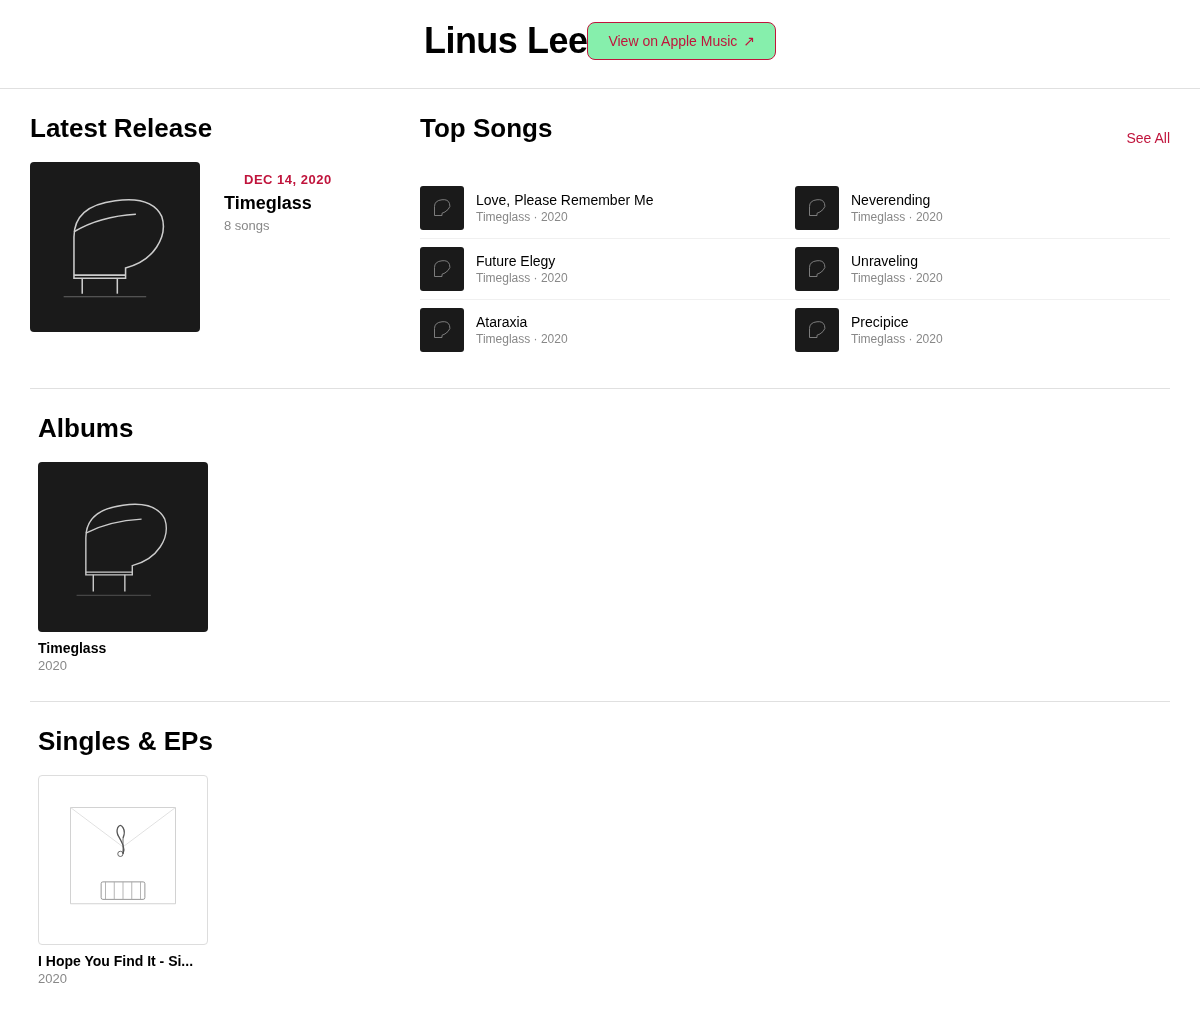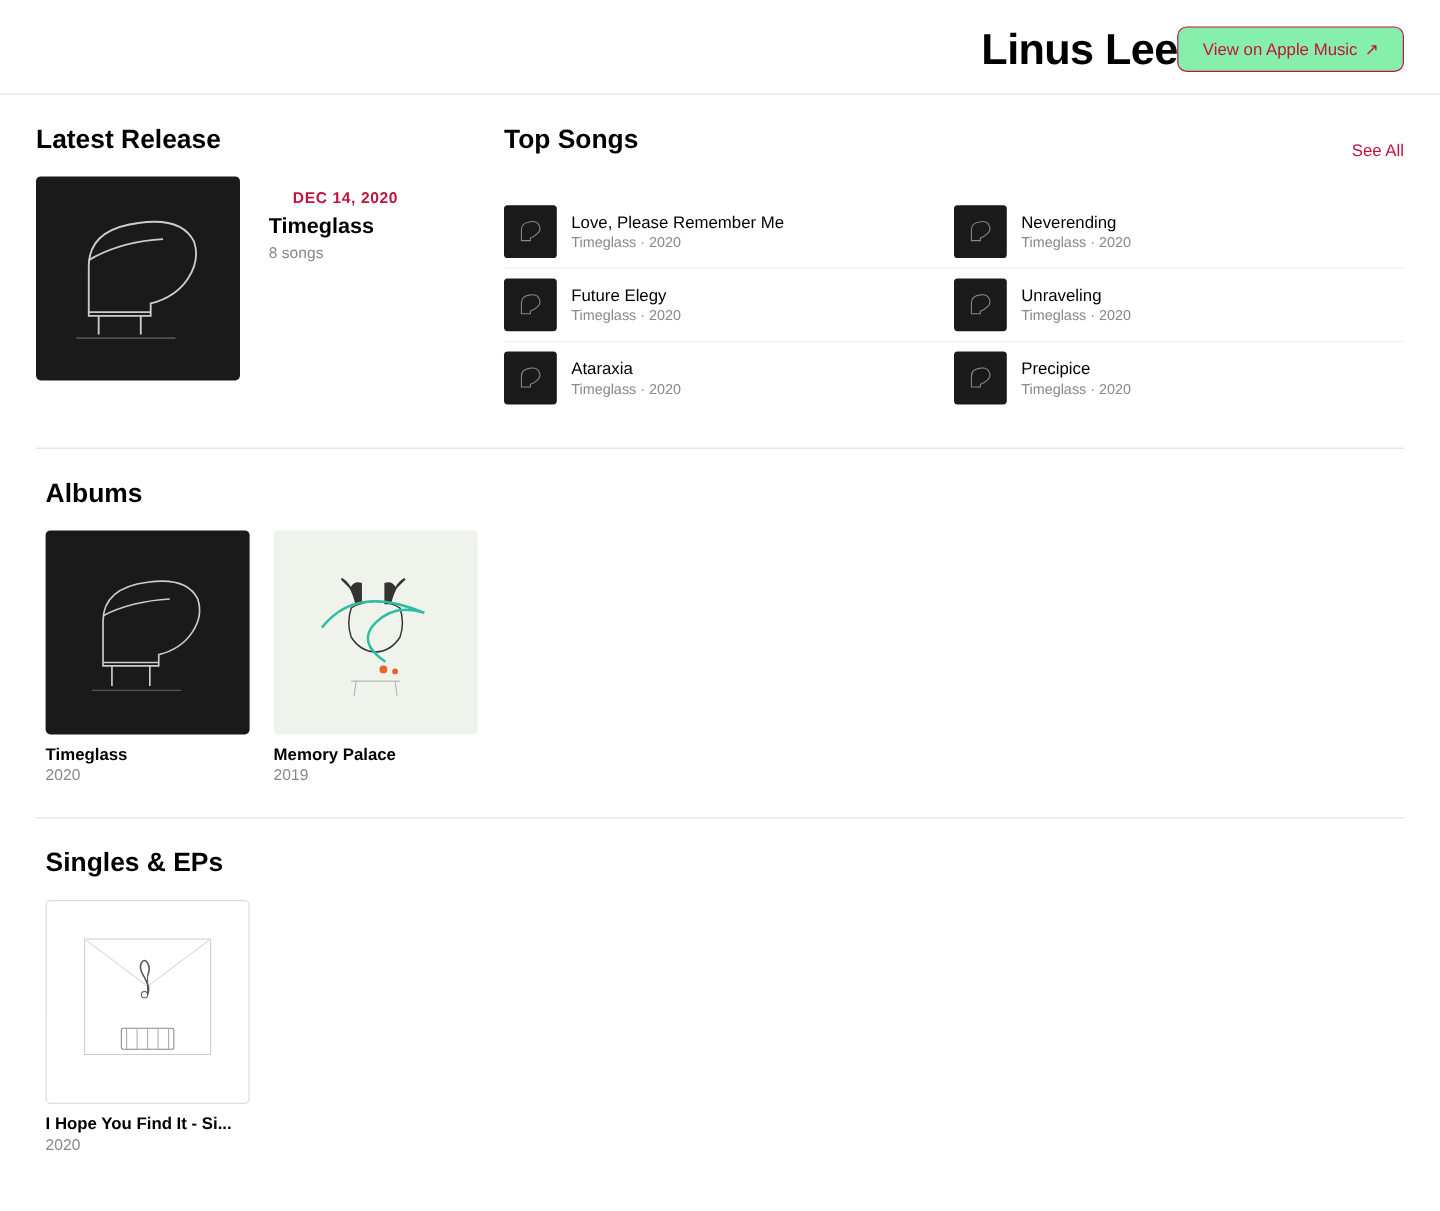--- a/index.html
+++ b/index.html
@@ -7,22 +7,22 @@
       font-family: -apple-system, BlinkMacSystemFont, "Helvetica Neue", Arial, sans-serif;
       background: #fff;
       color: #000;
       width: 1200px;
       min-height: 1009px;
     }
 
     .header {
       display: flex;
       align-items: center;
-      justify-content: flex-end;
-      padding: 20px 30px 16px 30px;
+      justify-content: center;
+      padding: 20px 30px 26px 30px;
       border-bottom: 1px solid #e0e0e0;
     }
 
     .artist-name {
       font-size: 36px;
       font-weight: 800;
       letter-spacing: -0.5px;
     }
 
     .apple-music-btn {
@@ -42,21 +42,21 @@
 
     .apple-music-btn .arrow {
       font-size: 14px;
     }
 
     .section {
       padding: 24px 30px 0 38px;
     }
 
     .section-title {
-      font-size: 22px;
+      font-size: 26px;
       font-weight: 700;
       margin-bottom: 18px;
     }
 
     .section-divider {
       border: none;
       border-top: 1px solid #e0e0e0;
       margin: 28px 30px 0 30px;
     }
 
@@ -420,45 +420,20 @@
             <line x1="72" y1="100" x2="72" y2="118"></line>
             <line x1="30" y1="97" x2="80" y2="97"></line>
             <line x1="20" y1="122" x2="100" y2="122" stroke="#555" stroke-width="1"></line>
           </g>
         </svg>
       </div>
       <div class="album-title">Timeglass</div>
       <div class="album-year">2020</div>
     </div>
 
-    <div class="album-item">
-      <div class="album-art album-art-light">
-        <svg width="130" height="130" viewBox="0 0 160 160" xmlns="http://www.w3.org/2000/svg">
-
-          <g fill="none">
-
-            <path d="M 60 50 Q 55 30 45 25 L 55 35 Q 58 28 65 30 L 65 50 Z" stroke="#333" stroke-width="2" fill="#333"></path>
-            <path d="M 95 50 Q 100 30 110 25 L 100 35 Q 97 28 90 30 L 90 50 Z" stroke="#333" stroke-width="2" fill="#333"></path>
-
-            <path d="M 55 55 Q 50 70 55 85 Q 65 100 80 100 Q 95 100 105 85 Q 110 70 105 55 Q 95 48 80 48 Q 65 48 55 55 Z" stroke="#333" stroke-width="1.5" fill="none"></path>
-
-            <path d="M 25 75 Q 60 30 130 60 Q 100 50 80 70 Q 60 90 90 110" stroke="#2abfa3" stroke-width="2.5" fill="none"></path>
-
-            <circle cx="88" cy="118" r="4" fill="#e8622a"></circle>
-            <circle cx="100" cy="120" r="3" fill="#e8622a"></circle>
-
-            <line x1="55" y1="130" x2="105" y2="130" stroke="#aaa" stroke-width="1"></line>
-            <line x1="60" y1="130" x2="58" y2="145" stroke="#aaa" stroke-width="1"></line>
-            <line x1="100" y1="130" x2="102" y2="145" stroke="#aaa" stroke-width="1"></line>
-          </g>
-        </svg>
-      </div>
-      <div class="album-title">Memory Palace</div>
-      <div class="album-year">2019</div>
-    </div>
   </div>
 </div>
 
 <hr class="section-divider">
 
 <div class="section" style="padding-bottom: 40px;">
   <h2 class="section-title">Singles &amp; EPs</h2>
   <div class="singles-grid">
     <div class="single-item">
       <div class="single-art">

